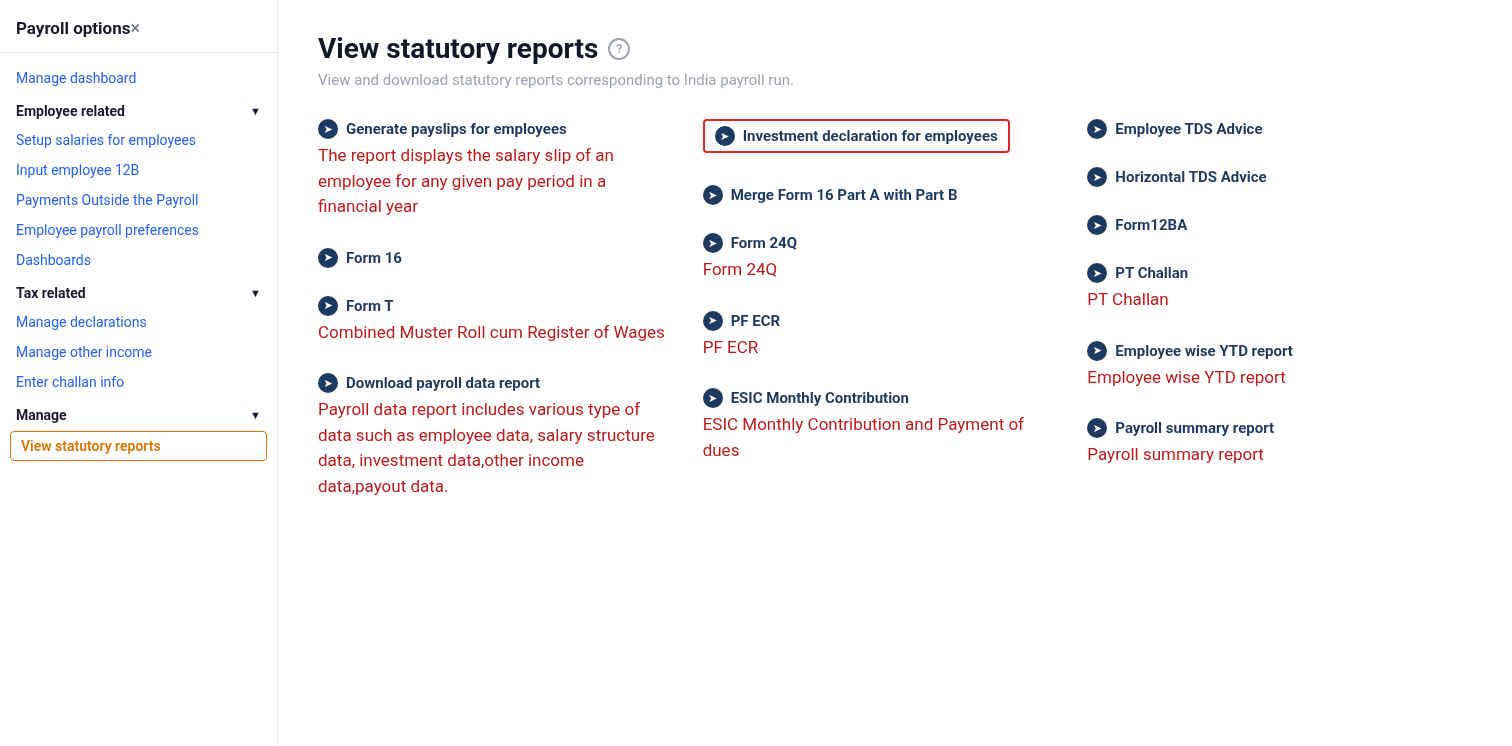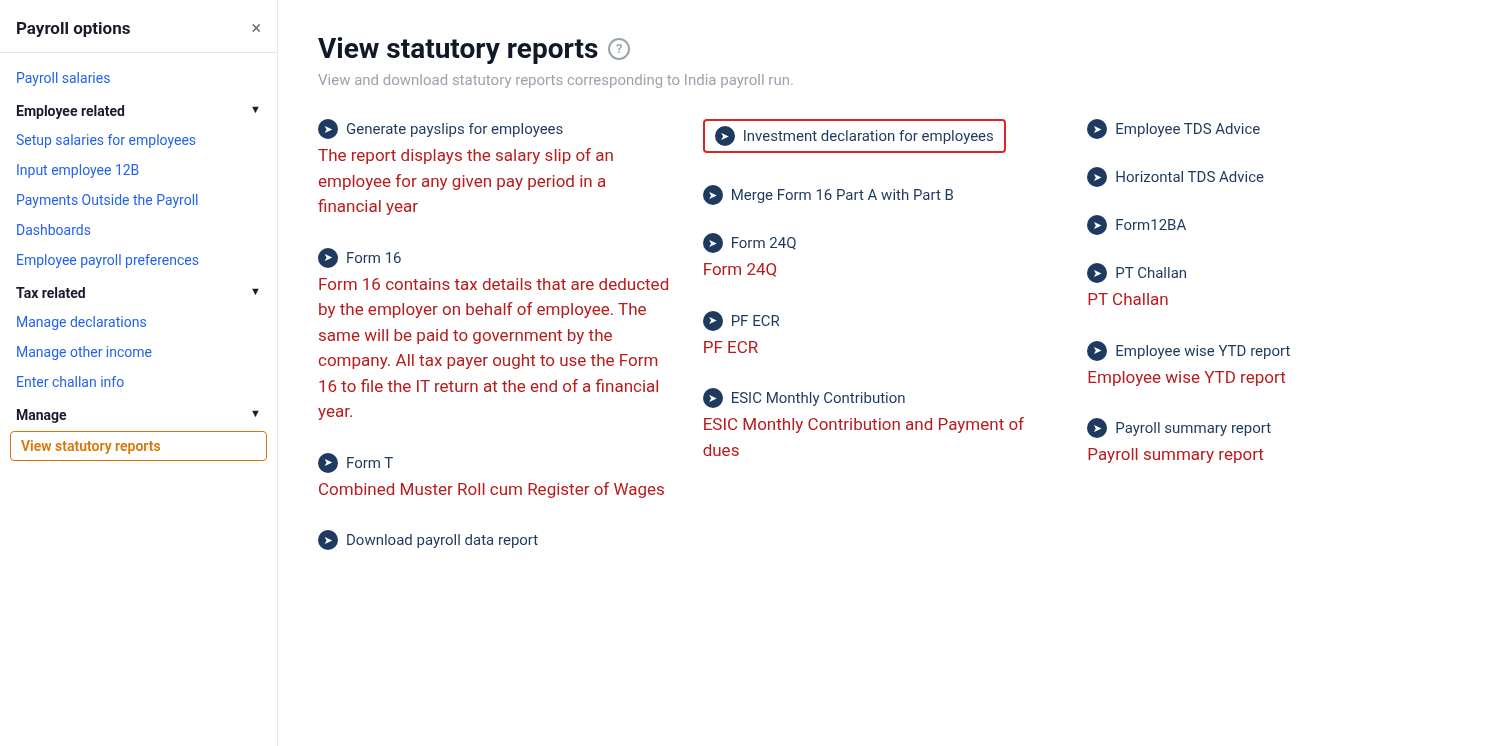--- a/index.html
+++ b/index.html
@@ -20,21 +20,20 @@
       border-right: 1px solid #e5e7eb;
       display: flex;
       flex-direction: column;
       height: 100%;
       overflow-y: auto;
     }
 
     .sidebar-header {
       display: flex;
       align-items: center;
-      justify-content: space-between;
       padding: 18px 16px 14px 16px;
       border-bottom: 1px solid #e5e7eb;
     }
 
     .sidebar-title {
       font-size: 17px;
       font-weight: 700;
       color: #1a1a2e;
     }
 
@@ -53,21 +52,21 @@
       display: block;
       padding: 7px 16px;
       color: #2563eb;
       font-size: 14px;
       cursor: pointer;
       text-decoration: none;
     }
 
     .nav-section {
       display: flex;
-      align-items: flex-start;
+      align-items: center;
       justify-content: space-between;
       padding: 10px 16px 6px 16px;
     }
 
     .nav-section-label {
       font-size: 14px;
       font-weight: 700;
       color: #1a1a2e;
     }
 
@@ -156,51 +155,51 @@
       display: flex;
       align-items: center;
       justify-content: center;
       color: #fff;
       font-size: 11px;
     }
 
     .report-link {
       color: #1e3a5f;
       font-size: 15px;
-      font-weight: 400;
+      font-weight: 700;
       cursor: pointer;
     }
 
     .report-desc {
       color: #b91c1c;
       font-size: 17px;
       line-height: 1.5;
       padding-left: 0;
     }
   </style>
 </head>
 <body>
 
 <div class="sidebar">
   <div class="sidebar-header">
     <span class="sidebar-title">Payroll options</span>
     <span class="sidebar-close">×</span>
   </div>
   <div class="sidebar-nav">
-    <a class="nav-link">Payroll salaries</a>
+    <a class="nav-link">Manage dashboard</a>
 
     <div class="nav-section">
       <span class="nav-section-label">Employee related</span>
       <span class="nav-section-arrow">▼</span>
     </div>
     <a class="nav-link">Setup salaries for employees</a>
     <a class="nav-link">Input employee 12B</a>
     <a class="nav-link">Payments Outside the Payroll</a>
+    <a class="nav-link">Employee payroll preferences</a>
     <a class="nav-link">Dashboards</a>
-    <a class="nav-link">Employee payroll preferences</a>
 
     <div class="nav-section">
       <span class="nav-section-label">Tax related</span>
       <span class="nav-section-arrow">▼</span>
     </div>
     <a class="nav-link">Manage declarations</a>
     <a class="nav-link">Manage other income</a>
     <a class="nav-link">Enter challan info</a>
 
     <div class="nav-section">
@@ -228,36 +227,36 @@
           <span class="report-link">Generate payslips for employees</span>
         </div>
         <p class="report-desc">The report displays the salary slip of an employee for any given pay period in a financial year</p>
       </div>
 
       <div class="report-item">
         <div class="report-link-row">
           <span class="report-arrow-icon">➤</span>
           <span class="report-link">Form 16</span>
         </div>
-        <p class="report-desc">Form 16 contains tax details that are deducted by the employer on behalf of employee. The same will be paid to government by the company. All tax payer ought to use the Form 16 to file the IT return at the end of a financial year.</p>
       </div>
 
       <div class="report-item">
         <div class="report-link-row">
           <span class="report-arrow-icon">➤</span>
           <span class="report-link">Form T</span>
         </div>
         <p class="report-desc">Combined Muster Roll cum Register of Wages</p>
       </div>
 
       <div class="report-item">
         <div class="report-link-row">
           <span class="report-arrow-icon">➤</span>
           <span class="report-link">Download payroll data report</span>
         </div>
+        <p class="report-desc">Payroll data report includes various type of data such as employee data, salary structure data, investment data,other income data,payout data.</p>
       </div>
 
     </div>
 
     <div class="report-col">
 
       <div class="report-item" style="margin-bottom:28px;">
         <div style="display:inline-flex; align-items:center; gap:8px; border: 2px solid #dc2626; border-radius:4px; padding: 5px 10px; margin-bottom:4px;">
           <span class="report-arrow-icon">➤</span>
           <span class="report-link">Investment declaration for employees</span>

